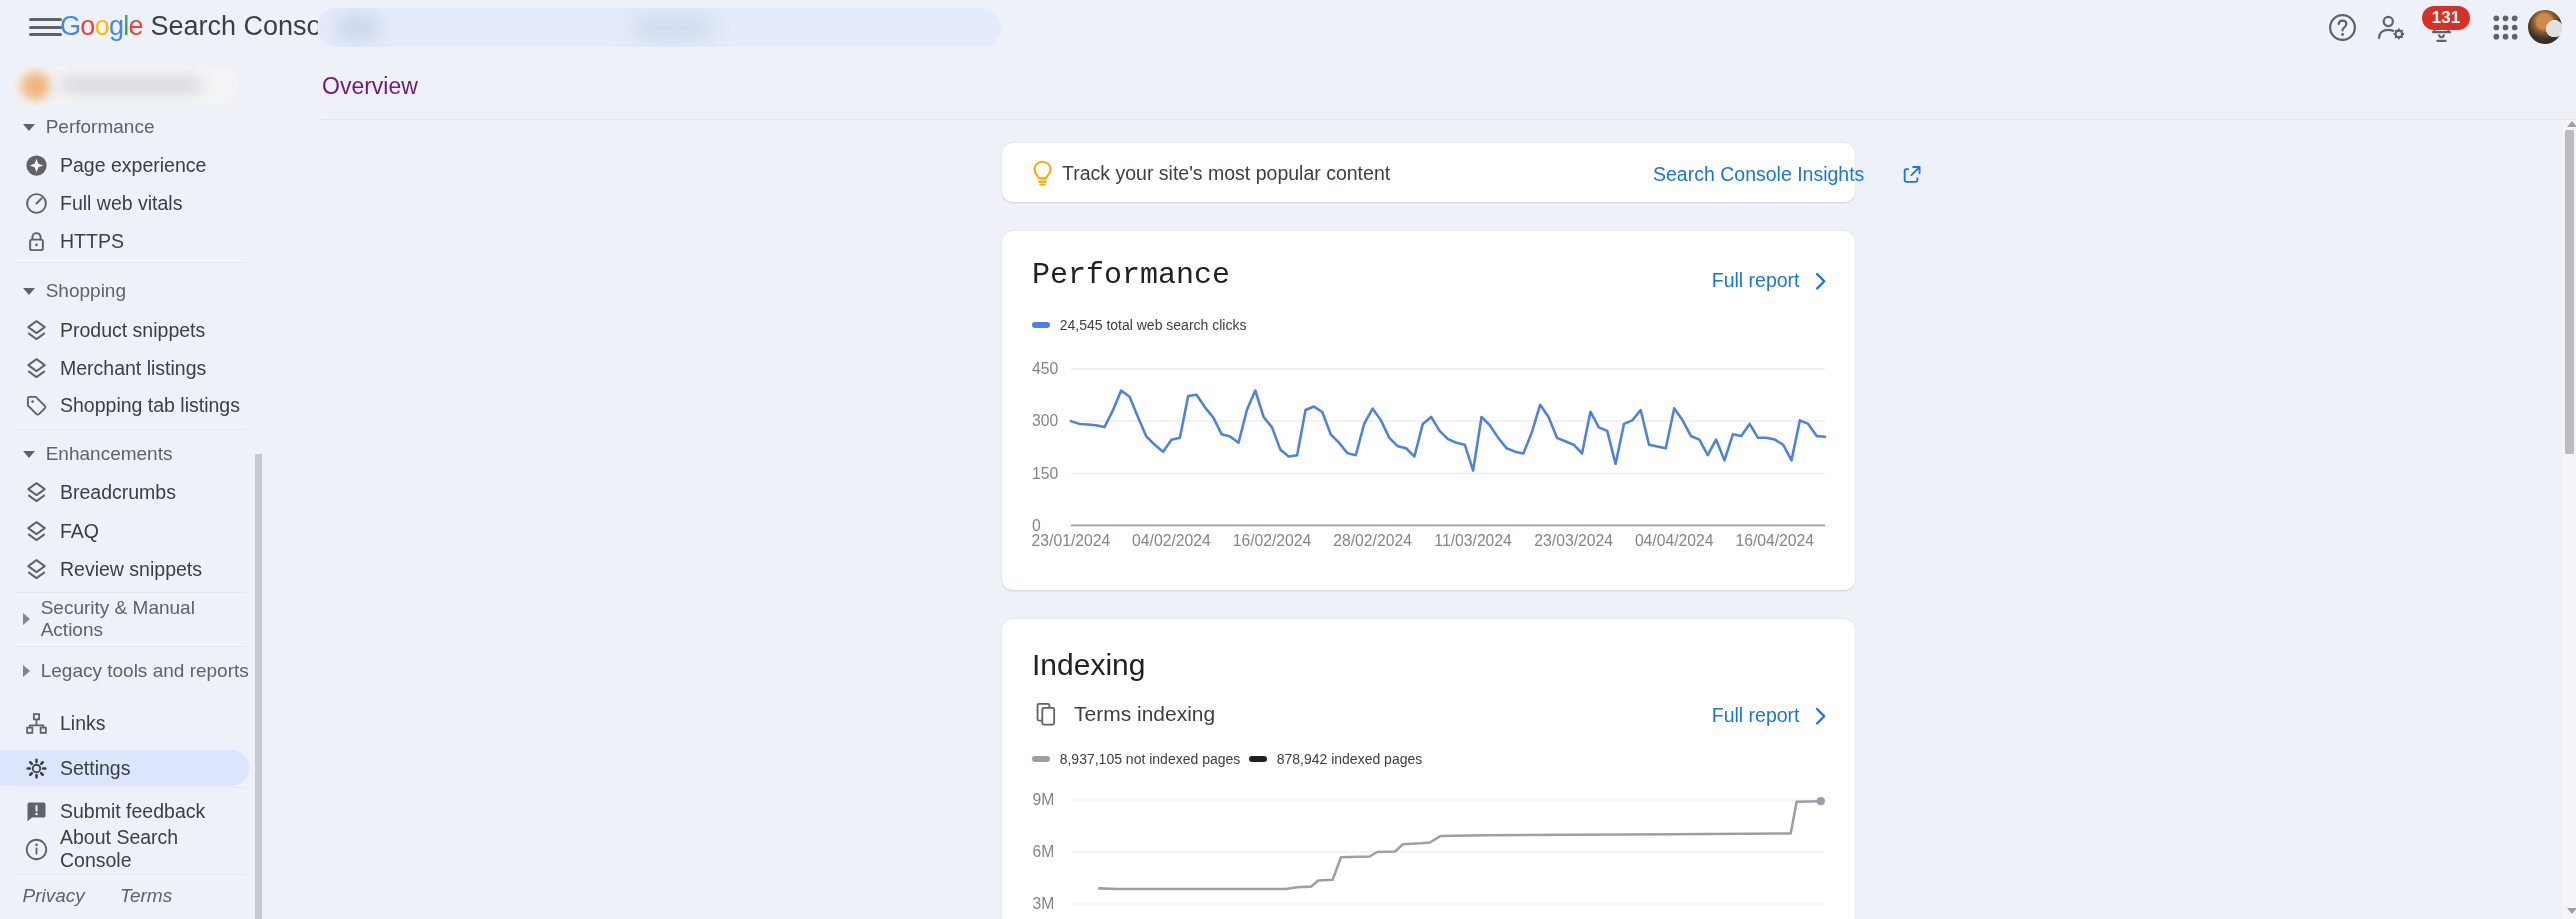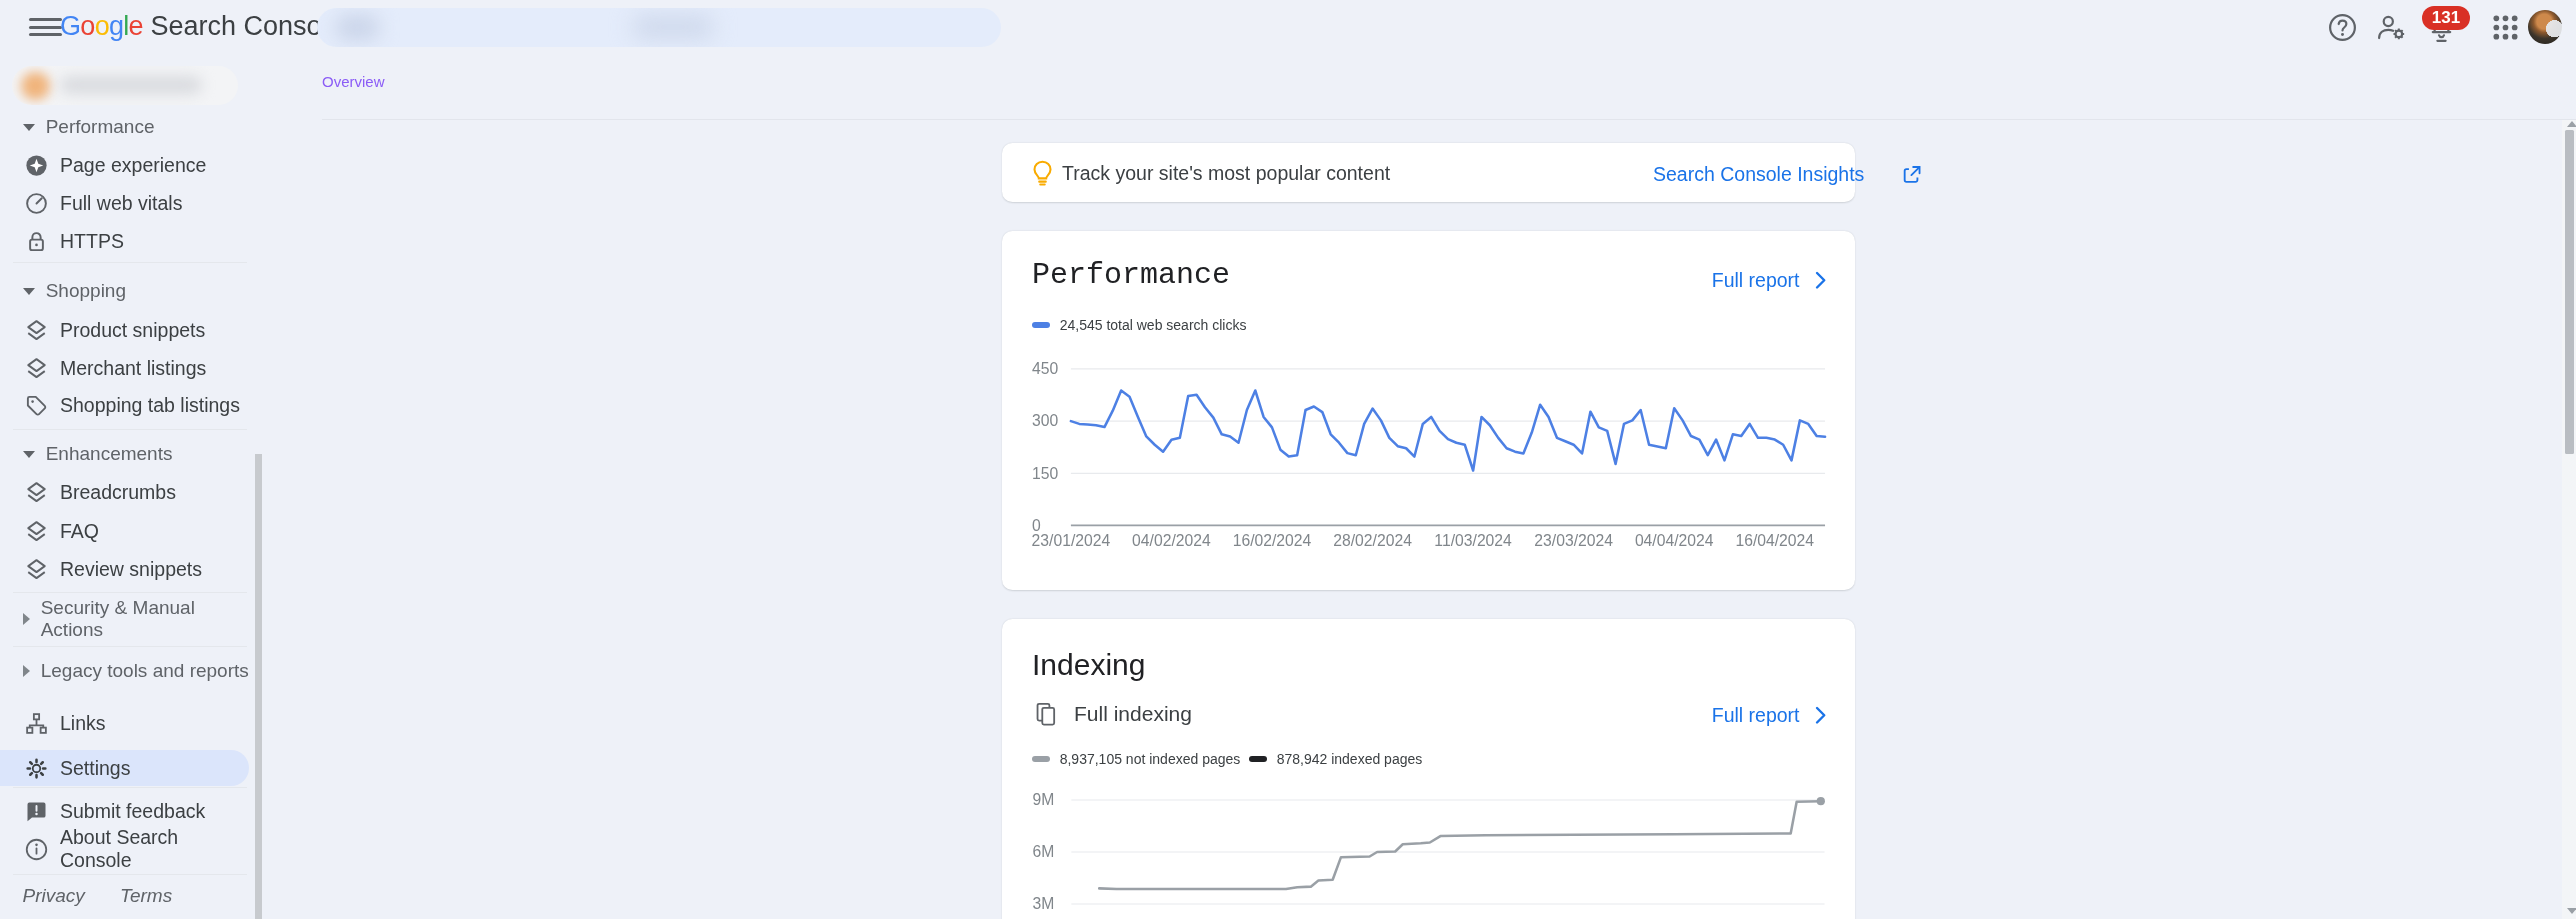--- a/index.html
+++ b/index.html
@@ -36,31 +36,31 @@
   .tri-right{width:0;height:0;border-top:6px solid transparent;border-bottom:6px solid transparent;border-left:7.5px solid #80868b;}
   .nav-item{position:absolute;left:0;width:249px;height:36px;display:flex;align-items:center;cursor:pointer;
             font-size:19.5px;color:#3c4043;border-radius:0 18px 18px 0;}
   .nav-item .nicon{width:27px;height:27px;margin-left:22.5px;margin-right:10.5px;flex:0 0 auto;}
   .nav-item.selected{background:#dbe5fb;margin-top:8px;}
   .sb-div{position:absolute;left:12.7px;width:234px;height:0;border-top:1.5px solid #e4e7ec;}
   .footlinks{position:absolute;left:22.5px;font-size:19px;color:#5f6368;}
   .footlinks span{margin-right:30px;cursor:pointer;font-style:italic;}
   .sb-scroll{position:absolute;left:255px;top:402px;width:6.7px;height:508px;background:#c7cace;}
   
-  .pagetitle{position:absolute;left:322px;top:73px;font-size:15px;color:#8b5cf6;}
+  .pagetitle{position:absolute;left:322px;top:73px;font-size:23px;color:#701a75;}
   .headrule{position:absolute;left:322px;top:119px;width:2254px;height:0;border-top:1.5px solid #e2e5ec;}
   .card{position:absolute;left:1002px;width:853px;background:#fff;border-radius:10.5px;
         box-shadow:0 0.7px 1.5px rgba(60,64,67,.12),0 0.7px 2.2px rgba(60,64,67,.06);}
   .ins-card{top:143px;height:59px;}
   .ins-text{position:absolute;left:1062px;top:162px;font-size:19.5px;color:#3c4043;}
   .ins-link{position:absolute;left:1653px;top:162px;font-size:19.5px;color:#1a73e8;font-weight:500;cursor:pointer;display:flex;align-items:center;gap:24px;}
   .perf-card{top:231px;height:359px;overflow:hidden;}
   .idx-card{top:619px;height:374px;overflow:hidden;}
   .card-title{position:absolute;font-size:30px;color:#202124;font-weight:400;}
-  .fullreport{position:absolute;font-size:19.5px;color:#1a73e8;font-weight:500;cursor:pointer;display:flex;align-items:flex-start;}
+  .fullreport{position:absolute;font-size:19.5px;color:#1a73e8;font-weight:500;cursor:pointer;display:flex;align-items:flex-end;}
   .legend{position:absolute;display:flex;align-items:center;font-size:14px;color:#3c4043;}
   .dash{display:inline-block;width:18px;height:6.7px;border-radius:3.7px;margin-right:9.7px;}
   .subrow{position:absolute;display:flex;align-items:center;font-size:21px;color:#3c4043;font-weight:500;}
   svg.chart{position:absolute;left:0;top:0;}
   
   .m-track{position:absolute;left:2562px;top:120px;width:14.2px;height:800px;background:#f3f5f7;}
   .m-thumb{position:absolute;left:2565px;top:130px;width:9px;height:324px;background:#b9bdc2;border-radius:1.5px;cursor:pointer;}
   .s-arrow{position:absolute;left:2567px;width:0;height:0;cursor:pointer;}
   .s-up{top:121px;border-left:5.2px solid transparent;border-right:5.2px solid transparent;border-bottom:6.7px solid #9aa0a6;}
   .s-down{top:908px;border-left:5.2px solid transparent;border-right:5.2px solid transparent;border-top:6.7px solid #9aa0a6;}
@@ -324,21 +324,21 @@
       </svg>
   </div>
 
   <div class="card idx-card">
     <div class="card-title" style="left:30px;top:28.5px;">Indexing</div>
     <div class="subrow" style="left:30px;top:81px;">
       <svg width="28.5" height="28.5" viewBox="0 0 36 36" fill="none" stroke="#5f6368" stroke-width="2.3" style="margin-right:13.5px">
         <rect x="7" y="5" width="15" height="21" rx="2"></rect>
         <rect x="13" y="10" width="15" height="21" rx="2" fill="#ffffff"></rect>
       </svg>
-      <span>Full indexing</span>
+      <span>Terms indexing</span>
     </div>
     <div class="fullreport" style="right:27px;top:85px;">
       <span>Full report</span>
       <svg width="16.5" height="22.5" viewBox="0 0 20 28" fill="none" stroke="#1a73e8" stroke-width="3" stroke-linecap="round" stroke-linejoin="round" style="margin-left:12px">
         <path d="M6 5l9 9-9 9"></path>
       </svg>
     </div>
     <div class="legend" style="left:30px;top:132px;">
       <span class="dash" id="idx-dash-0" style="background: rgb(154, 160, 166);"></span>
       <span>8,937,105 not indexed pages</span>

